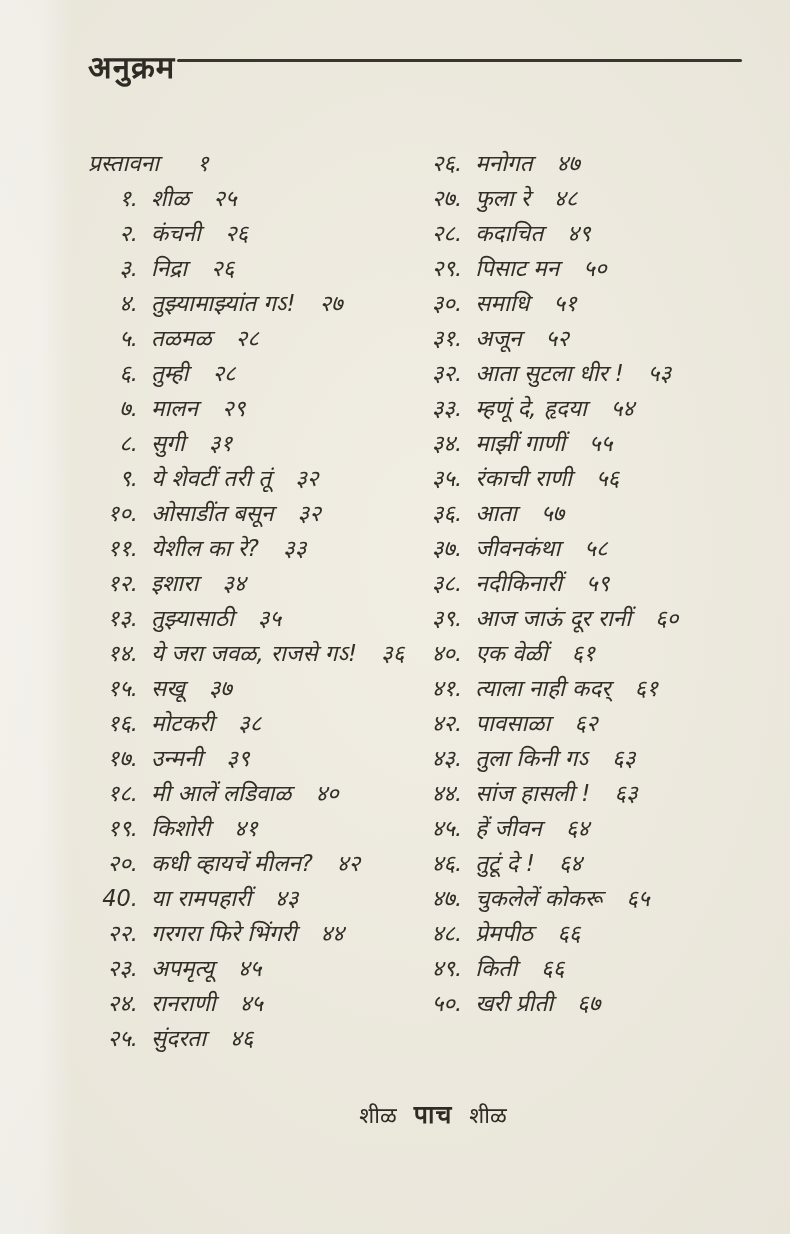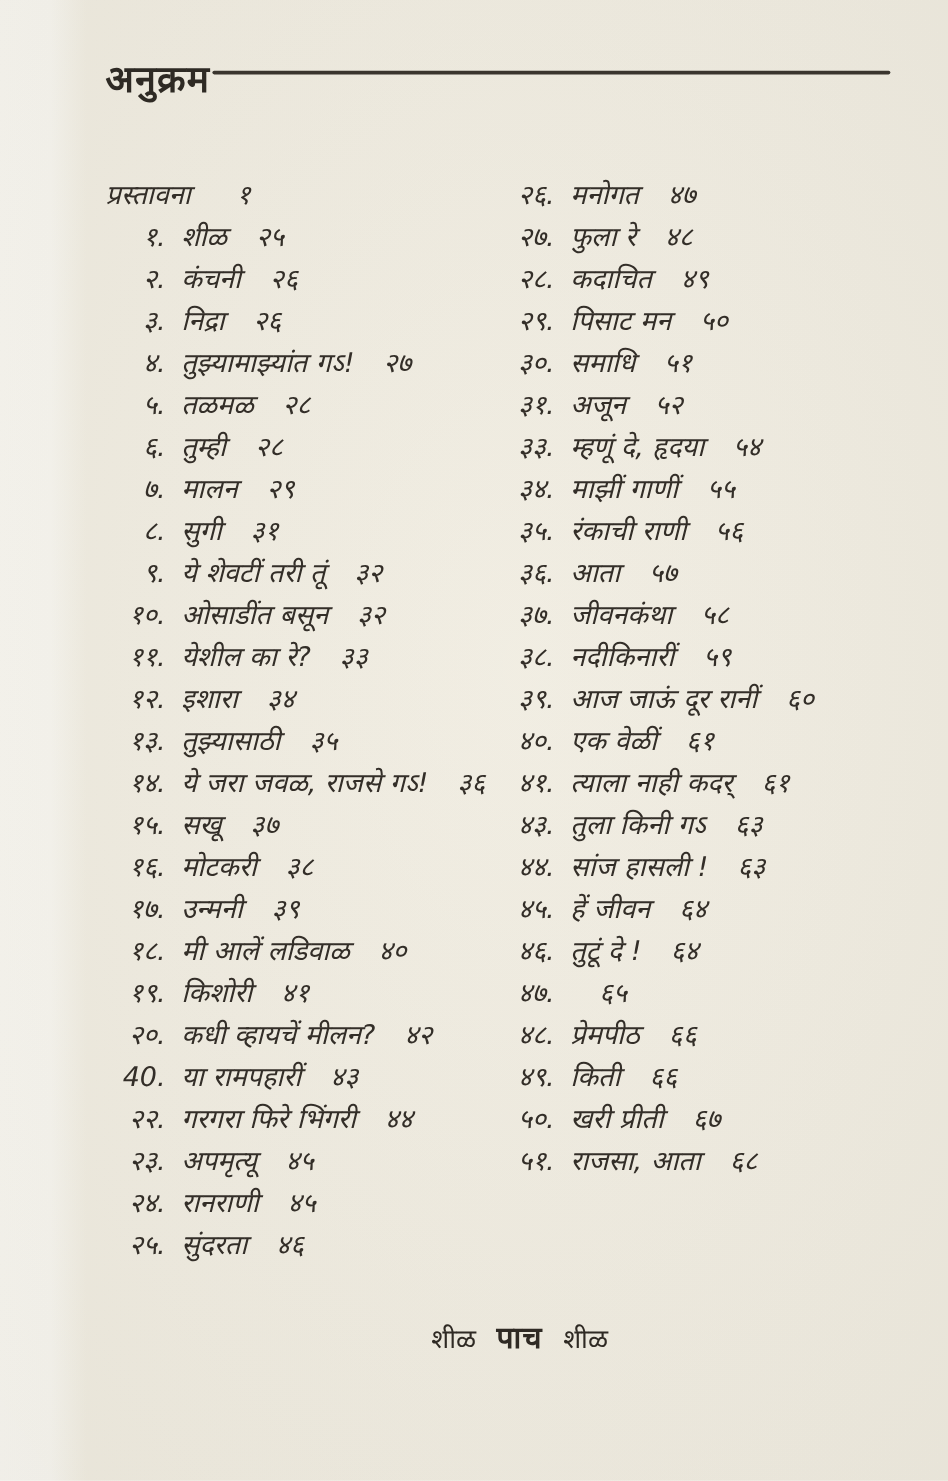--- a/index.html
+++ b/index.html
@@ -225,20 +225,25 @@
           <span class="num">३०.</span>
           <span class="title">समाधि</span>
           <span class="pg">५१</span>
         </div>
         <div class="row">
           <span class="num">३१.</span>
           <span class="title">अजून</span>
           <span class="pg">५२</span>
         </div>
         <div class="row">
+          <span class="num">३२.</span>
+          <span class="title">आता सुटला धीर !</span>
+          <span class="pg">५३</span>
+        </div>
+        <div class="row">
           <span class="num">३३.</span>
           <span class="title">म्हणूं दे, हृदया</span>
           <span class="pg">५४</span>
         </div>
         <div class="row">
           <span class="num">३४.</span>
           <span class="title">माझीं गाणीं</span>
           <span class="pg">५५</span>
         </div>
         <div class="row">
@@ -270,20 +275,25 @@
           <span class="num">४०.</span>
           <span class="title">एक वेळीं</span>
           <span class="pg">६१</span>
         </div>
         <div class="row">
           <span class="num">४१.</span>
           <span class="title">त्याला नाही कदर्</span>
           <span class="pg">६१</span>
         </div>
         <div class="row">
+          <span class="num">४२.</span>
+          <span class="title">पावसाळा</span>
+          <span class="pg">६२</span>
+        </div>
+        <div class="row">
           <span class="num">४३.</span>
           <span class="title">तुला किनी गऽ</span>
           <span class="pg">६३</span>
         </div>
         <div class="row">
           <span class="num">४४.</span>
           <span class="title">सांज हासली !</span>
           <span class="pg">६३</span>
         </div>
         <div class="row">
@@ -291,41 +301,37 @@
           <span class="title">हें जीवन</span>
           <span class="pg">६४</span>
         </div>
         <div class="row">
           <span class="num">४६.</span>
           <span class="title">तुटूं दे !</span>
           <span class="pg">६४</span>
         </div>
         <div class="row">
           <span class="num">४७.</span>
+          <span class="title">चुकलेलें कोकरू</span>
           <span class="pg">६५</span>
         </div>
         <div class="row">
           <span class="num">४८.</span>
           <span class="title">प्रेमपीठ</span>
           <span class="pg">६६</span>
         </div>
         <div class="row">
           <span class="num">४९.</span>
           <span class="title">किती</span>
           <span class="pg">६६</span>
         </div>
         <div class="row">
           <span class="num">५०.</span>
           <span class="title">खरी प्रीती</span>
           <span class="pg">६७</span>
-        </div>
-        <div class="row">
-          <span class="num">५१.</span>
-          <span class="title">राजसा, आता</span>
-          <span class="pg">६८</span>
         </div>
       </div>
   </div>
 
   <div class="footer">
     <span>शीळ</span>
     <span class="emph">पाच</span>
     <span>शीळ</span>
   </div>
 

